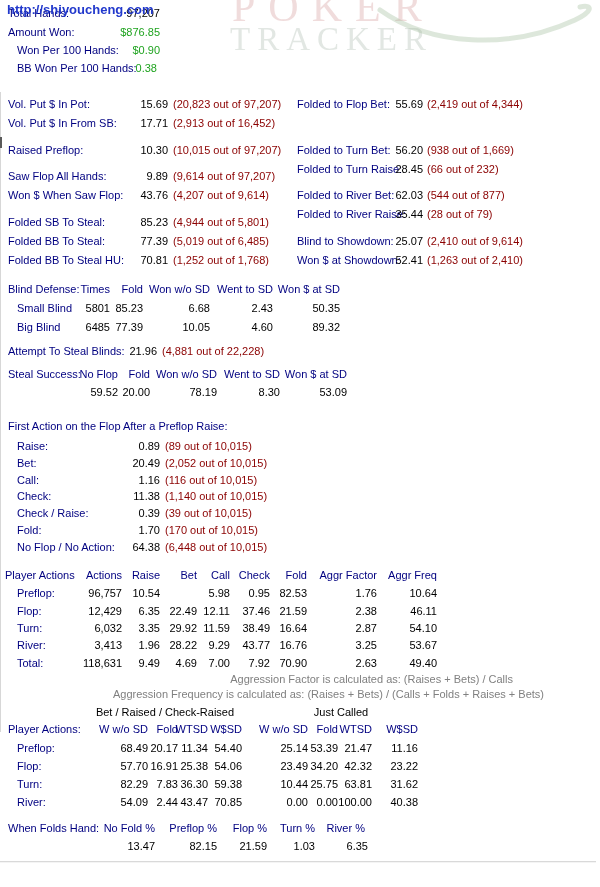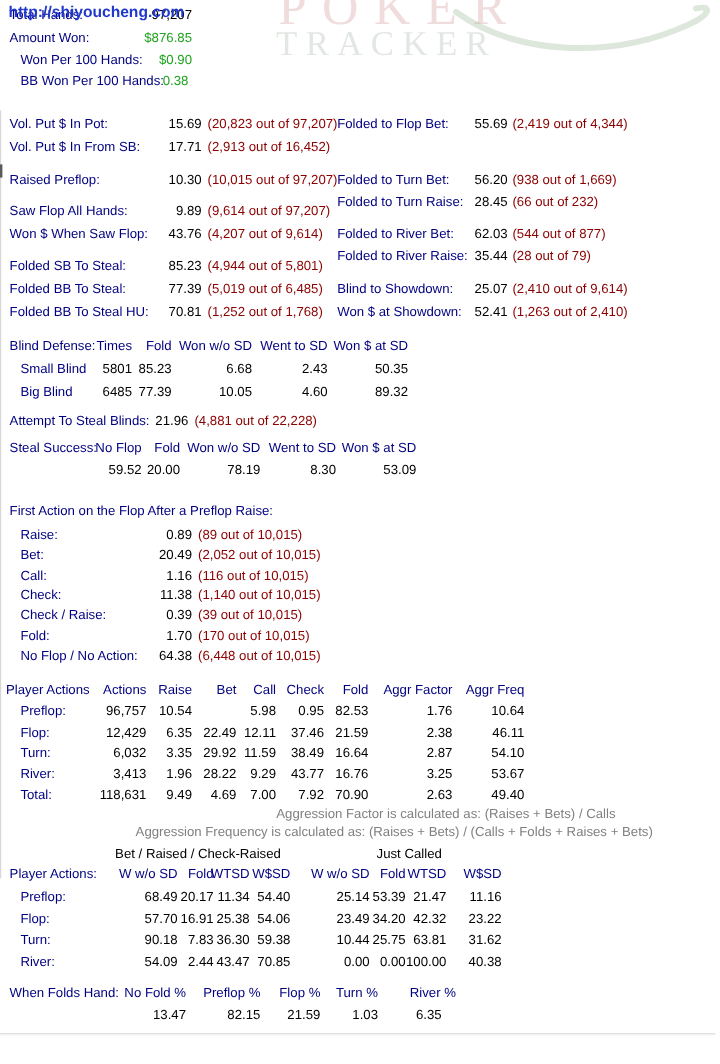--- a/index.html
+++ b/index.html
@@ -13,26 +13,26 @@
   .lbl{color:#000080;}
   .b{font-weight:normal;}
   .val{color:#000000;}
   .num{text-align:right; width:70px;}
   .note{color:#8b0000;}
   .grn{color:#1fa31f;}
   .gray{color:#808080;}
   .ctr{text-align:center; width:150px;}
   
   .sl-lbl{left:8px;} .sl-pct{left:98px;} .sl-note{left:173px;}
-  .sr-lbl{left:281px;} .sr-pct{left:353px;} .sr-note{left:427px;}
+  .sr-lbl{left:281px;padding-left:16px;} .sr-pct{left:353px;} .sr-note{left:427px;}
   .fa-lbl{left:17px;} .fa-pct{left:90px;} .fa-note{left:165px;}
   
   .wm-url{position:absolute; left:7px; top:2px; font-size:13px; font-weight:bold; color:#2138cc; letter-spacing:0px;}
   .wm-poker{position:absolute; left:232px; top:-17px; font-family:"Liberation Serif", serif; font-size:42px; letter-spacing:13px; color:rgba(200,130,130,0.28);}
-  .wm-tracker{position:absolute; left:230px; top:21px; font-family:"Liberation Serif", serif; font-size:29px; letter-spacing:7px; color:rgba(140,160,145,0.25);}
+  .wm-tracker{position:absolute; left:230px; top:21px; font-family:"Liberation Serif", serif; font-size:33px; letter-spacing:7px; color:rgba(140,160,145,0.25);}
   .edge-line{position:absolute; left:0; top:92px; width:1px; height:640px; background:#d7d7d7;}
   .edge-tick{position:absolute; left:0; top:137px; width:2px; height:11px; background:#5a5a5a;}
   .divider{position:absolute; left:0; top:861px; width:596px; height:0; border-top:1px solid #d9d9d9; border-bottom:1px solid #f4f4f4;}
 </style>
 </head>
 <body>
 
 <div class="page">
 
   <div class="wm-poker">POKER</div>
@@ -325,21 +325,21 @@
     <span class="num val" style="left:108px">16.91</span>
     <span class="num val" style="left:138px">25.38</span>
     <span class="num val" style="left:172px">54.06</span>
     <span class="num val" style="left:238px">23.49</span>
     <span class="num val" style="left:268px">34.20</span>
     <span class="num val" style="left:302px">42.32</span>
     <span class="num val" style="left:348px">23.22</span>
   </div>
   <div class="r" style="top:778px">
     <span class="lbl" style="left:17px">Turn:</span>
-    <span class="num val" style="left:78px">90.18</span>
+    <span class="num val" style="left:78px">82.29</span>
     <span class="num val" style="left:108px">7.83</span>
     <span class="num val" style="left:138px">36.30</span>
     <span class="num val" style="left:172px">59.38</span>
     <span class="num val" style="left:238px">10.44</span>
     <span class="num val" style="left:268px">25.75</span>
     <span class="num val" style="left:302px">63.81</span>
     <span class="num val" style="left:348px">31.62</span>
   </div>
   <div class="r" style="top:796px">
     <span class="lbl" style="left:17px">River:</span>
@@ -352,21 +352,21 @@
     <span class="num val" style="left:302px">100.00</span>
     <span class="num val" style="left:348px">40.38</span>
   </div>
 
   <div class="r" style="top:822px">
     <span class="lbl b" style="left:8px">When Folds Hand:</span>
     <span class="num lbl b" style="left:85px">No Fold %</span>
     <span class="num lbl b" style="left:147px">Preflop %</span>
     <span class="num lbl b" style="left:197px">Flop %</span>
     <span class="num lbl b" style="left:245px">Turn %</span>
-    <span class="num lbl b" style="left:310px">River %</span>
+    <span class="num lbl b" style="left:295px">River %</span>
   </div>
   <div class="r" style="top:840px">
     <span class="num val" style="left:85px">13.47</span>
     <span class="num val" style="left:147px">82.15</span>
     <span class="num val" style="left:197px">21.59</span>
     <span class="num val" style="left:245px">1.03</span>
     <span class="num val" style="left:298px">6.35</span>
   </div>
 
   <div class="divider"></div>

